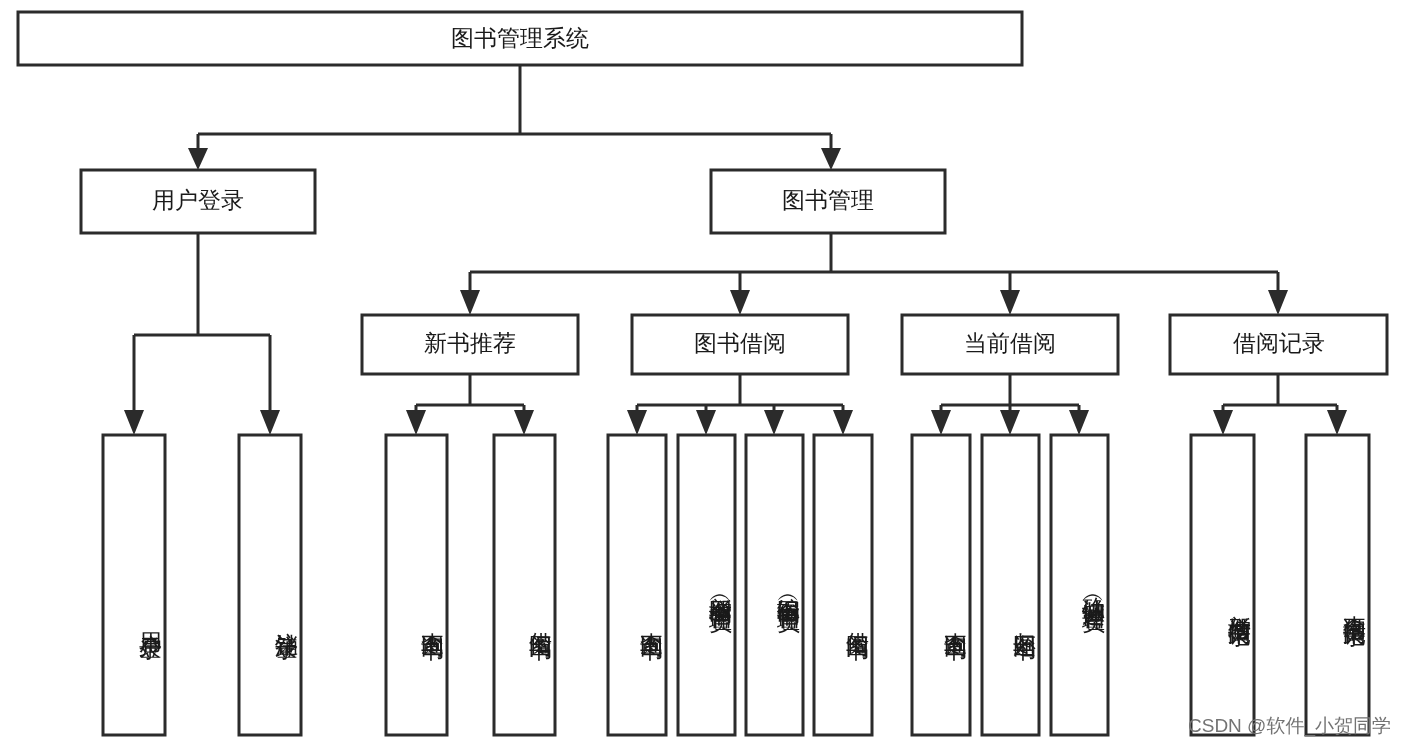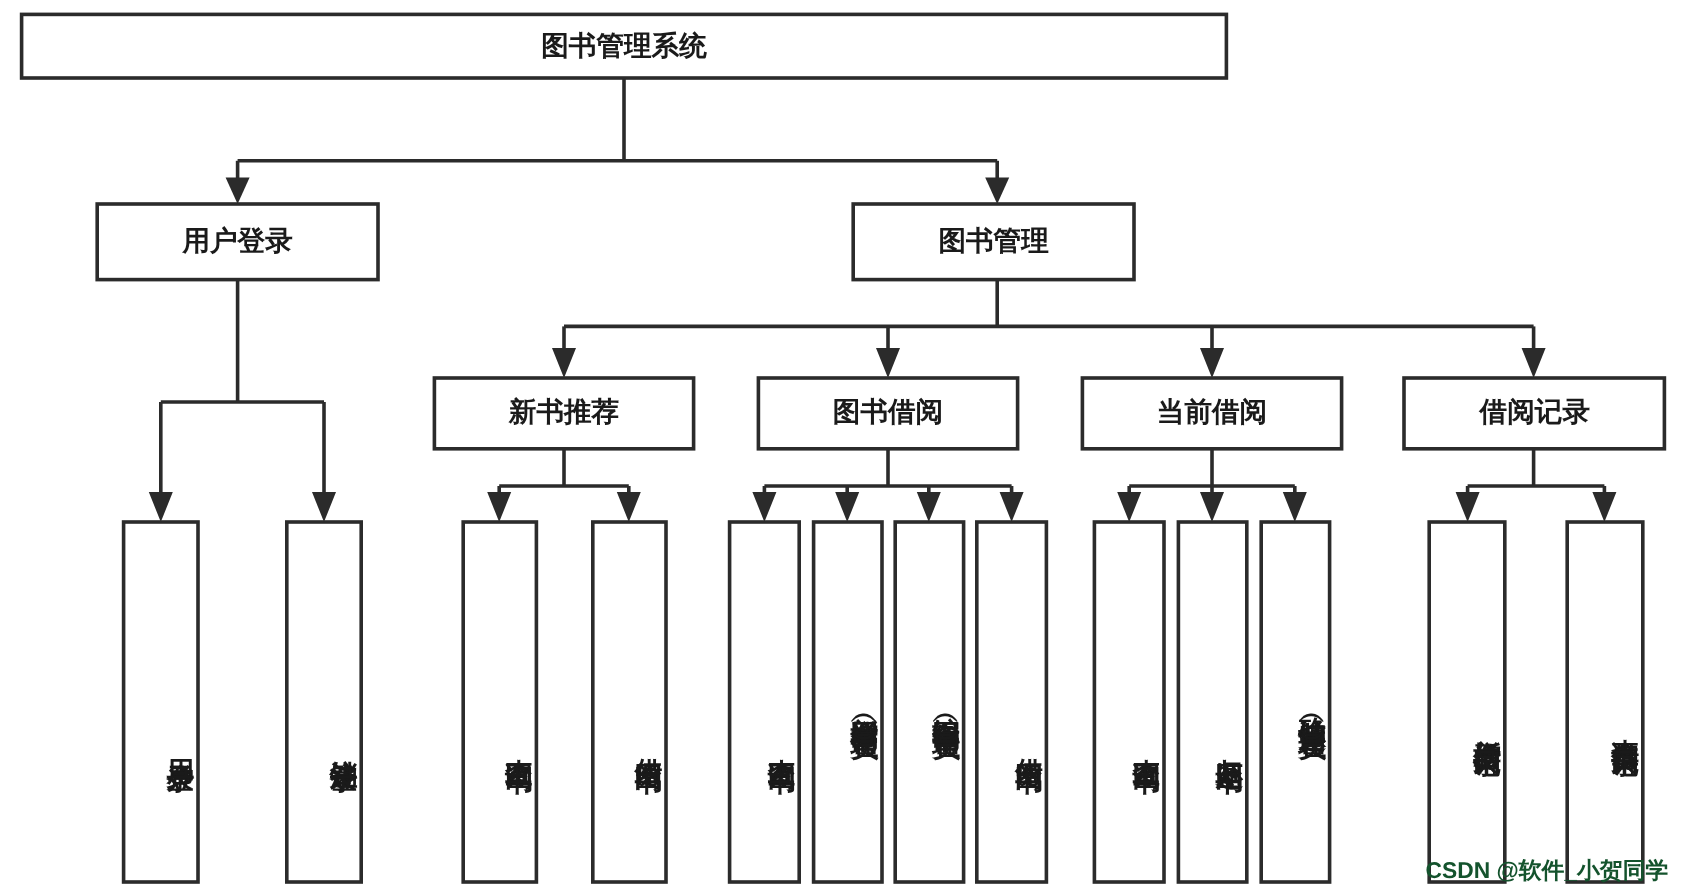--- a/index.html
+++ b/index.html
@@ -11,21 +11,20 @@
     width: 1405px;
     height: 747px;
     font-family: "Liberation Sans", "DejaVu Sans", sans-serif;
     overflow: hidden;
   }
   #diagram-root {
     position: relative;
     width: 1405px;
     height: 747px;
     background: #ffffff;
-    font-weight: bold;
   }
   svg#diagram-svg {
     position: absolute;
     left: 0;
     top: 0;
     width: 1405px;
     height: 747px;
     display: block;
   }
   .node-rect {
@@ -62,21 +61,21 @@
     display: flex;
     align-items: flex-start;
     justify-content: center;
     white-space: nowrap;
     user-select: none;
   }
   .watermark {
     position: absolute;
     font-family: "Liberation Sans", "DejaVu Sans", sans-serif;
     font-size: 19px;
-    color: #14532d;
+    color: #737373;
     white-space: nowrap;
     user-select: none;
   }
 </style>
 </head>
 <body>
 
 <div id="diagram-root">
 
   <svg id="diagram-svg" viewBox="0 0 1405 747" xmlns="http://www.w3.org/2000/svg">

